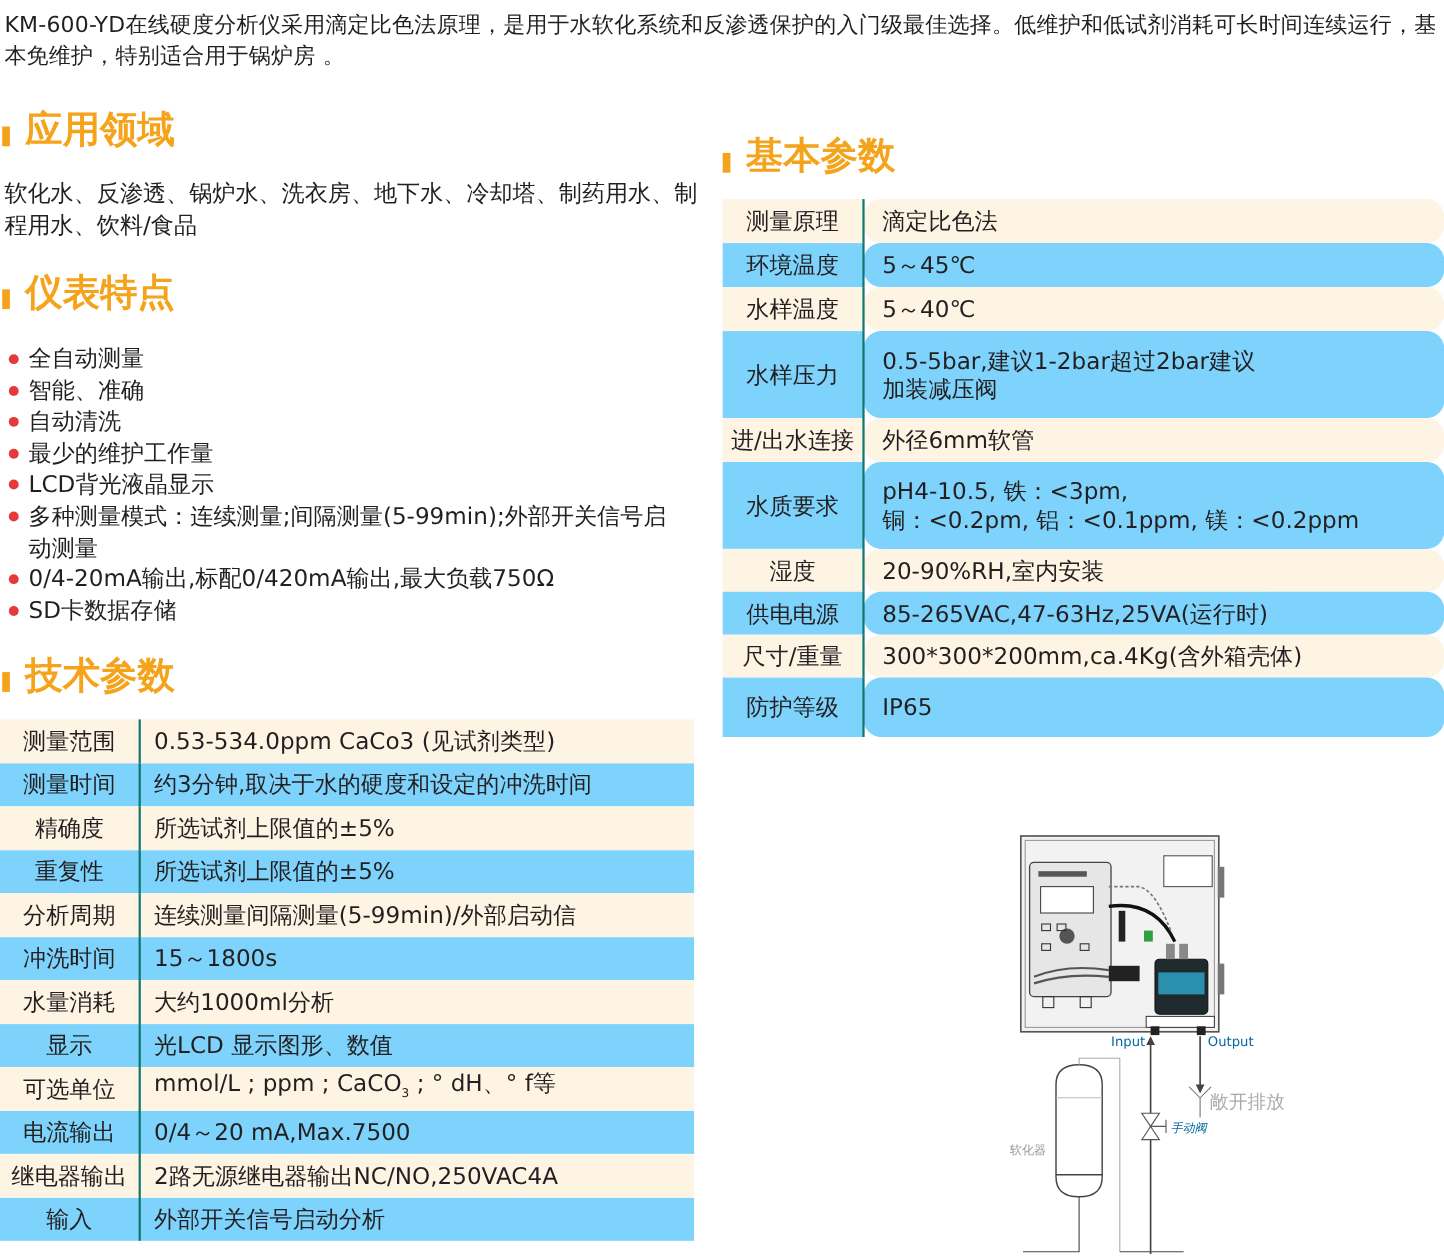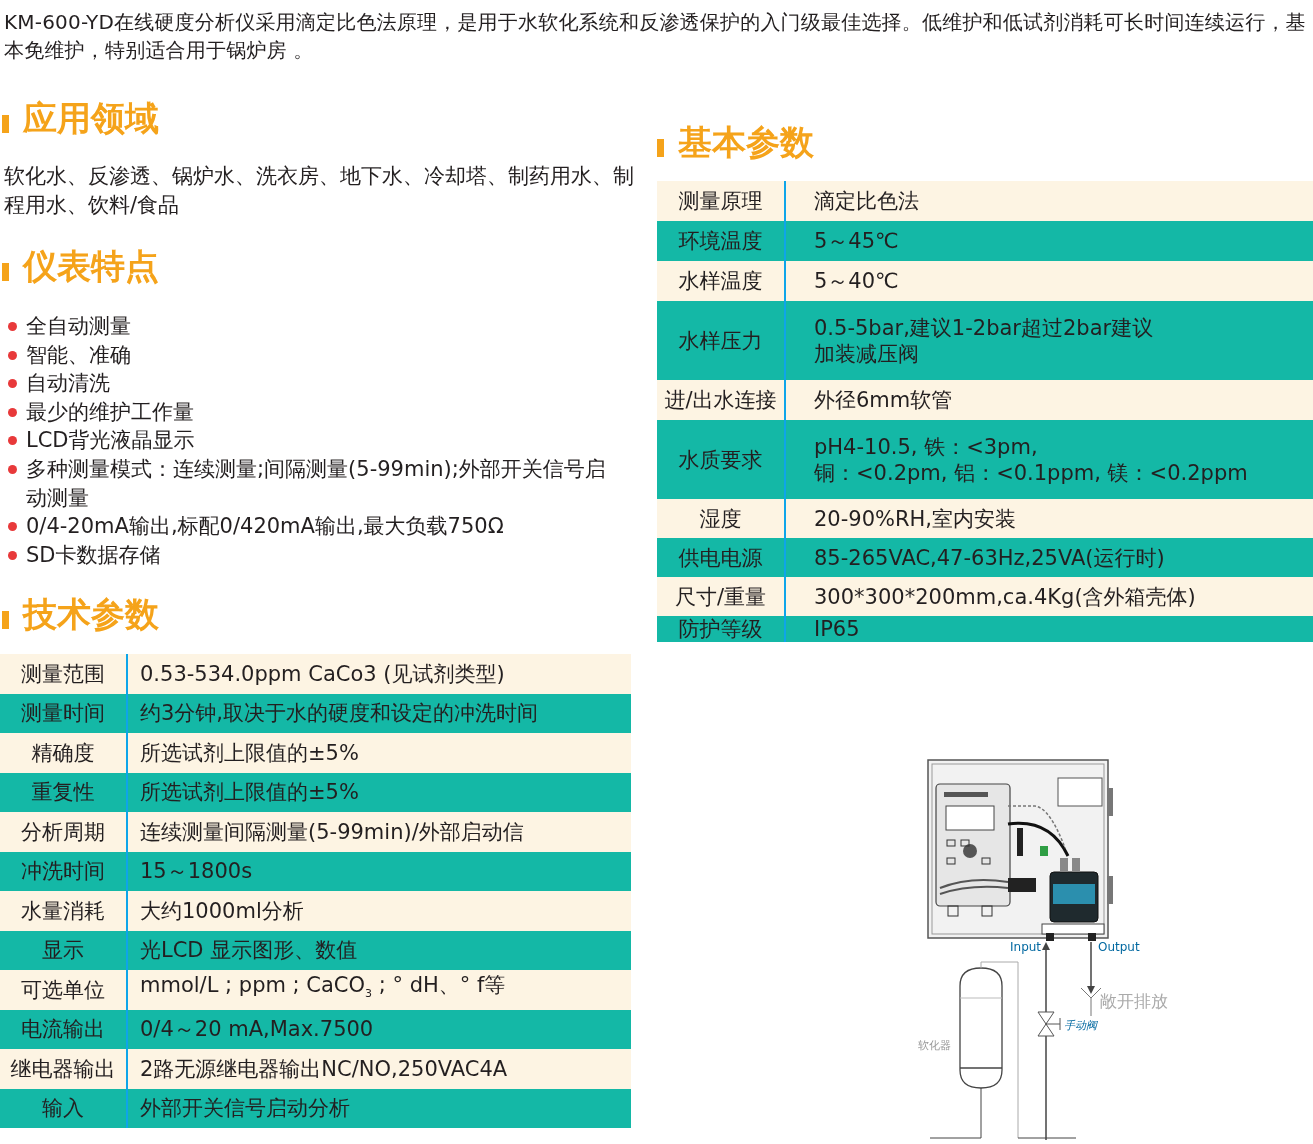--- a/index.html
+++ b/index.html
@@ -12,32 +12,32 @@
     .section-title .bar { display: inline-block; width: 7px; height: 18px; background: #f5a31a; margin-right: 14px; margin-top: 12px; }
 
     .apps { position: absolute; left: 4px; top: 162px; width: 630px; font-size: 21px; line-height: 29px; }
 
     .features { position: absolute; left: 6px; top: 312px; width: 630px; list-style: none; }
     .features li { position: relative; padding-left: 20px; font-size: 21px; line-height: 28.6px; }
     .features li .dot { position: absolute; left: 2px; top: 10px; width: 9px; height: 9px; border-radius: 50%; background: #e8393a; }
 
     table.spec { position: absolute; border-collapse: collapse; }
     table.spec td { font-size: 21px; line-height: 26px; vertical-align: middle; }
-    table.spec td.k { text-align: center; border-right: 2px solid #0ea5e9; white-space: nowrap; }
+    table.spec td.k { text-align: center; border-right: 2px solid #0f766e; white-space: nowrap; }
     table.spec td.v { padding-left: 12px; white-space: nowrap; }
     table.spec tr.light td { background: #fdf4e3; }
-    table.spec tr.dark td { background: #14b8a6; }
+    table.spec tr.dark td { background: #7dd3fc; }
 
     #tech { left: 0; top: 654px; width: 631px; }
     #tech td.k { width: 127px; }
     #tech tr { height: 39.5px; }
 
     #basic { left: 657px; top: 181px; width: 656px; }
     #basic td.k { width: 128px; }
-    #basic td.v { padding-left: 28px; }
+    #basic td.v { padding-left: 16px; border-radius: 16px; }
 
     .diagram { position: absolute; left: 900px; top: 748px; width: 260px; height: 396px; }
     .diagram .lbl { position: absolute; font-size: 12px; color: #0369a1; white-space: nowrap; }
     sub { font-size: 11px; }
   </style>
 </head>
 <body>
 
 <p class="intro">KM-600-YD在线硬度分析仪采用滴定比色法原理，是用于水软化系统和反渗透保护的入门级最佳选择。低维护和低试剂消耗可长时间连续运行，基本免维护，特别适合用于锅炉房 。</p>
 
@@ -160,21 +160,21 @@
         <td class="v">20-90%RH,室内安装</td>
       </tr>
   <tr class="dark" style="height:39px;">
         <td class="k">供电电源</td>
         <td class="v">85-265VAC,47-63Hz,25VA(运行时)</td>
       </tr>
   <tr class="light" style="height:39px;">
         <td class="k">尺寸/重量</td>
         <td class="v">300*300*200mm,ca.4Kg(含外箱壳体)</td>
       </tr>
-  <tr class="dark" style="height:26px;">
+  <tr class="dark" style="height:54px;">
         <td class="k">防护等级</td>
         <td class="v">IP65</td>
       </tr>
 </tbody>
   </table>
 
 <div class="diagram">
   <svg width="260" height="396" viewBox="0 0 260 396">
 
     <rect x="28" y="12" width="180" height="178" fill="#f2f2f2" stroke="#555" stroke-width="1.5"></rect>

